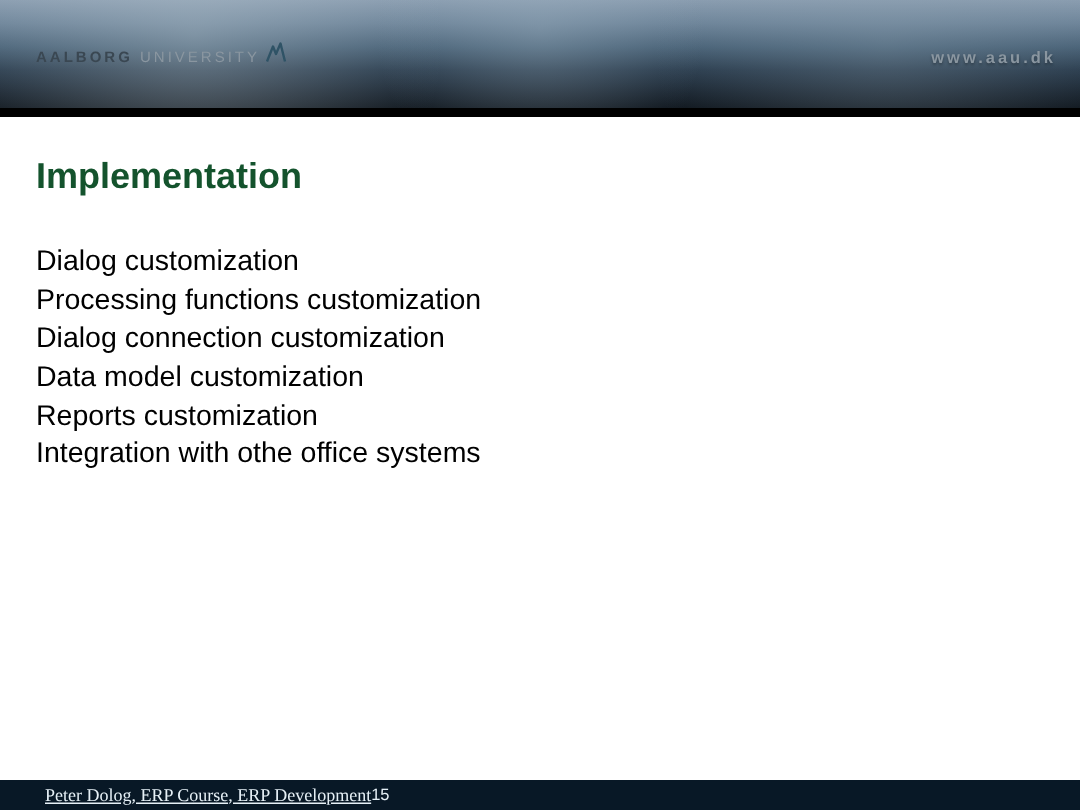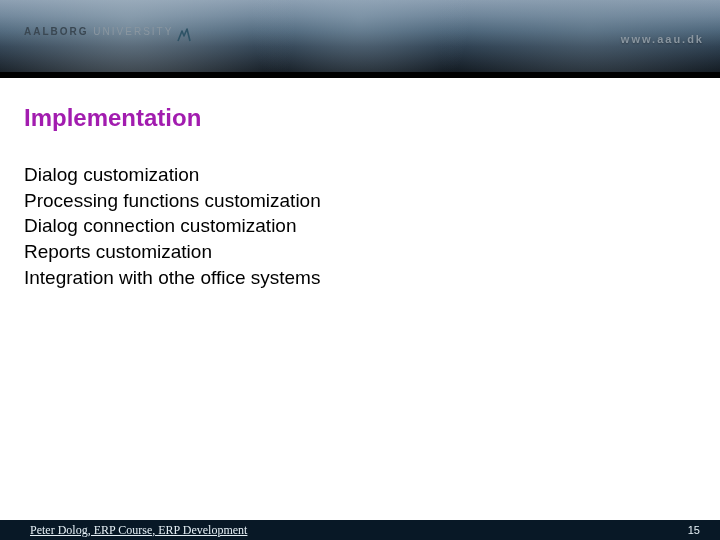--- a/index.html
+++ b/index.html
@@ -37,21 +37,21 @@
       content: "";
       position: absolute;
       left: 0; bottom: 0; right: 0; height: 6px;
       background: #000;
     }
     .logo {
       position: absolute;
       left: 24px;
       top: 26px;
       display: flex;
-      align-items: flex-start;
+      align-items: flex-end;
       gap: 2px;
       z-index: 2;
     }
     .logo-text {
       font-size: 10px;
       letter-spacing: 2px;
       color: #3a4752;
       font-weight: 600;
     }
     .logo-text .light { color: #8a96a0; font-weight: 400; }
@@ -63,37 +63,37 @@
       font-size: 11px;
       letter-spacing: 2px;
       color: #8a96a0;
       z-index: 2;
       text-shadow: 0 1px 2px rgba(0,0,0,0.3);
       font-weight: bold;
     }
     .title {
       font-size: 24px;
       font-weight: bold;
-      color: #a21caf;
+      color: #14532d;
       margin: 26px 0 0 24px;
     }
     .content {
       margin: 30px 0 0 24px;
       font-size: 19px;
       line-height: 1.35;
       color: #000;
     }
     .footer {
       position: absolute;
       left: 0; right: 0; bottom: 0;
       height: 20px;
       background: #081826;
       display: flex;
       align-items: center;
-      justify-content: space-between;
+      justify-content: flex-start;
       padding: 0 20px 0 30px;
       color: #e6f0f6;
       font-size: 12px;
     }
     .footer-left {
       font-family: "Times New Roman", Times, serif;
       text-decoration: underline;
     }
     .footer-right {
       font-family: Arial, Helvetica, sans-serif;
@@ -117,20 +117,21 @@
   </div>
   <div class="url">www.aau.dk</div>
 </div>
 
 <h1 class="title">Implementation</h1>
 
 <div class="content">
   <div>Dialog customization</div>
   <div>Processing functions customization</div>
   <div>Dialog connection customization</div>
+  <div>Data model customization</div>
   <div>Reports customization</div>
   <div>Integration with othe office systems</div>
 </div>
 
 <div class="footer">
   <span class="footer-left">Peter Dolog, ERP Course, ERP Development</span>
   <span class="footer-right">15</span>
 </div>
 
 </body></html>

